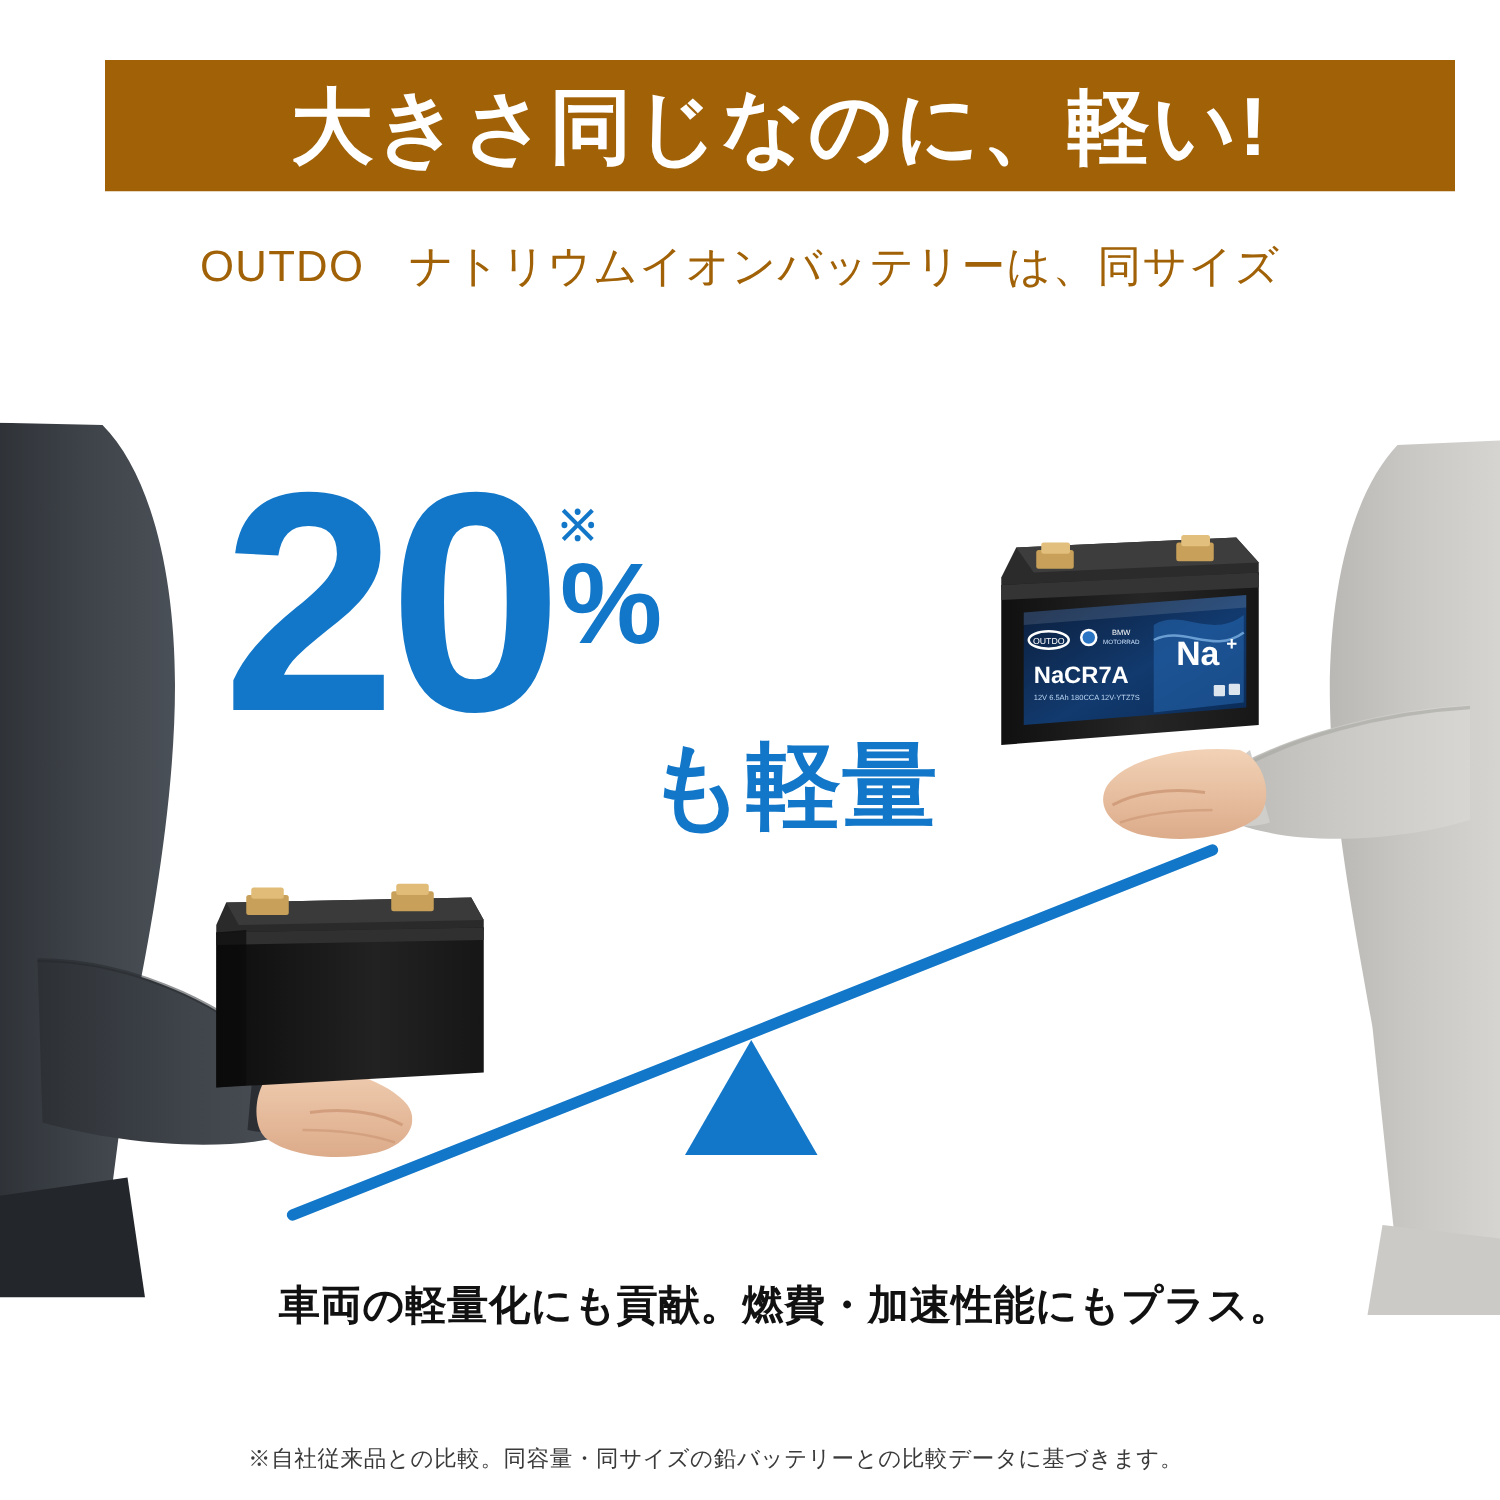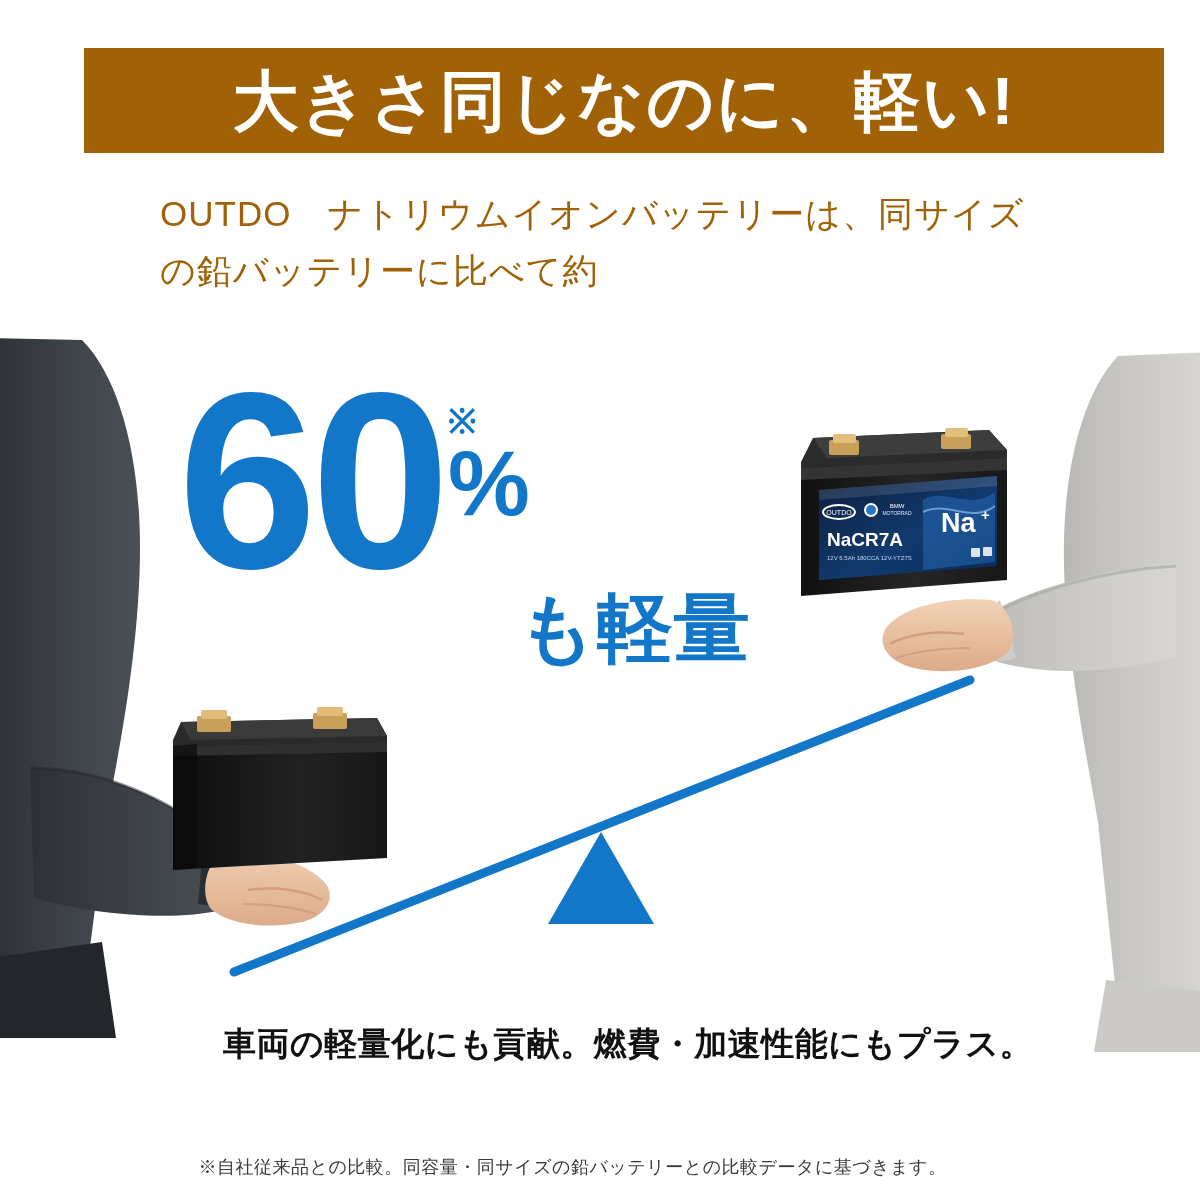--- a/index.html
+++ b/index.html
@@ -146,25 +146,24 @@
 
     <path d="M330,640 L226,628 L214,700 L330,700 Z" fill="#cbcac6"></path>
   </svg>
 
   <div class="banner">
     <div class="banner-text">大きさ同じなのに、軽い!</div>
   </div>
 
   <div class="lead">
     <div>OUTDO　ナトリウムイオンバッテリーは、同サイズ</div>
-    <div>の鉛バッテリーに比べて約</div>
   </div>
 
   <div class="pct-wrap">
-    <span class="pct-num">60</span><span class="pct-side">
+    <span class="pct-num">20</span><span class="pct-side">
       <span class="pct-star">※</span>
       <span class="pct-sign">%</span>
     </span>
     <span class="pct-sub">も軽量</span>
   </div>
 
   <svg class="beam" viewBox="0 0 760 310">
     <line x1="748" y1="8" x2="12" y2="300" stroke="#1277c8" stroke-width="9" stroke-linecap="round"></line>
   </svg>
   <div class="tri"></div>

